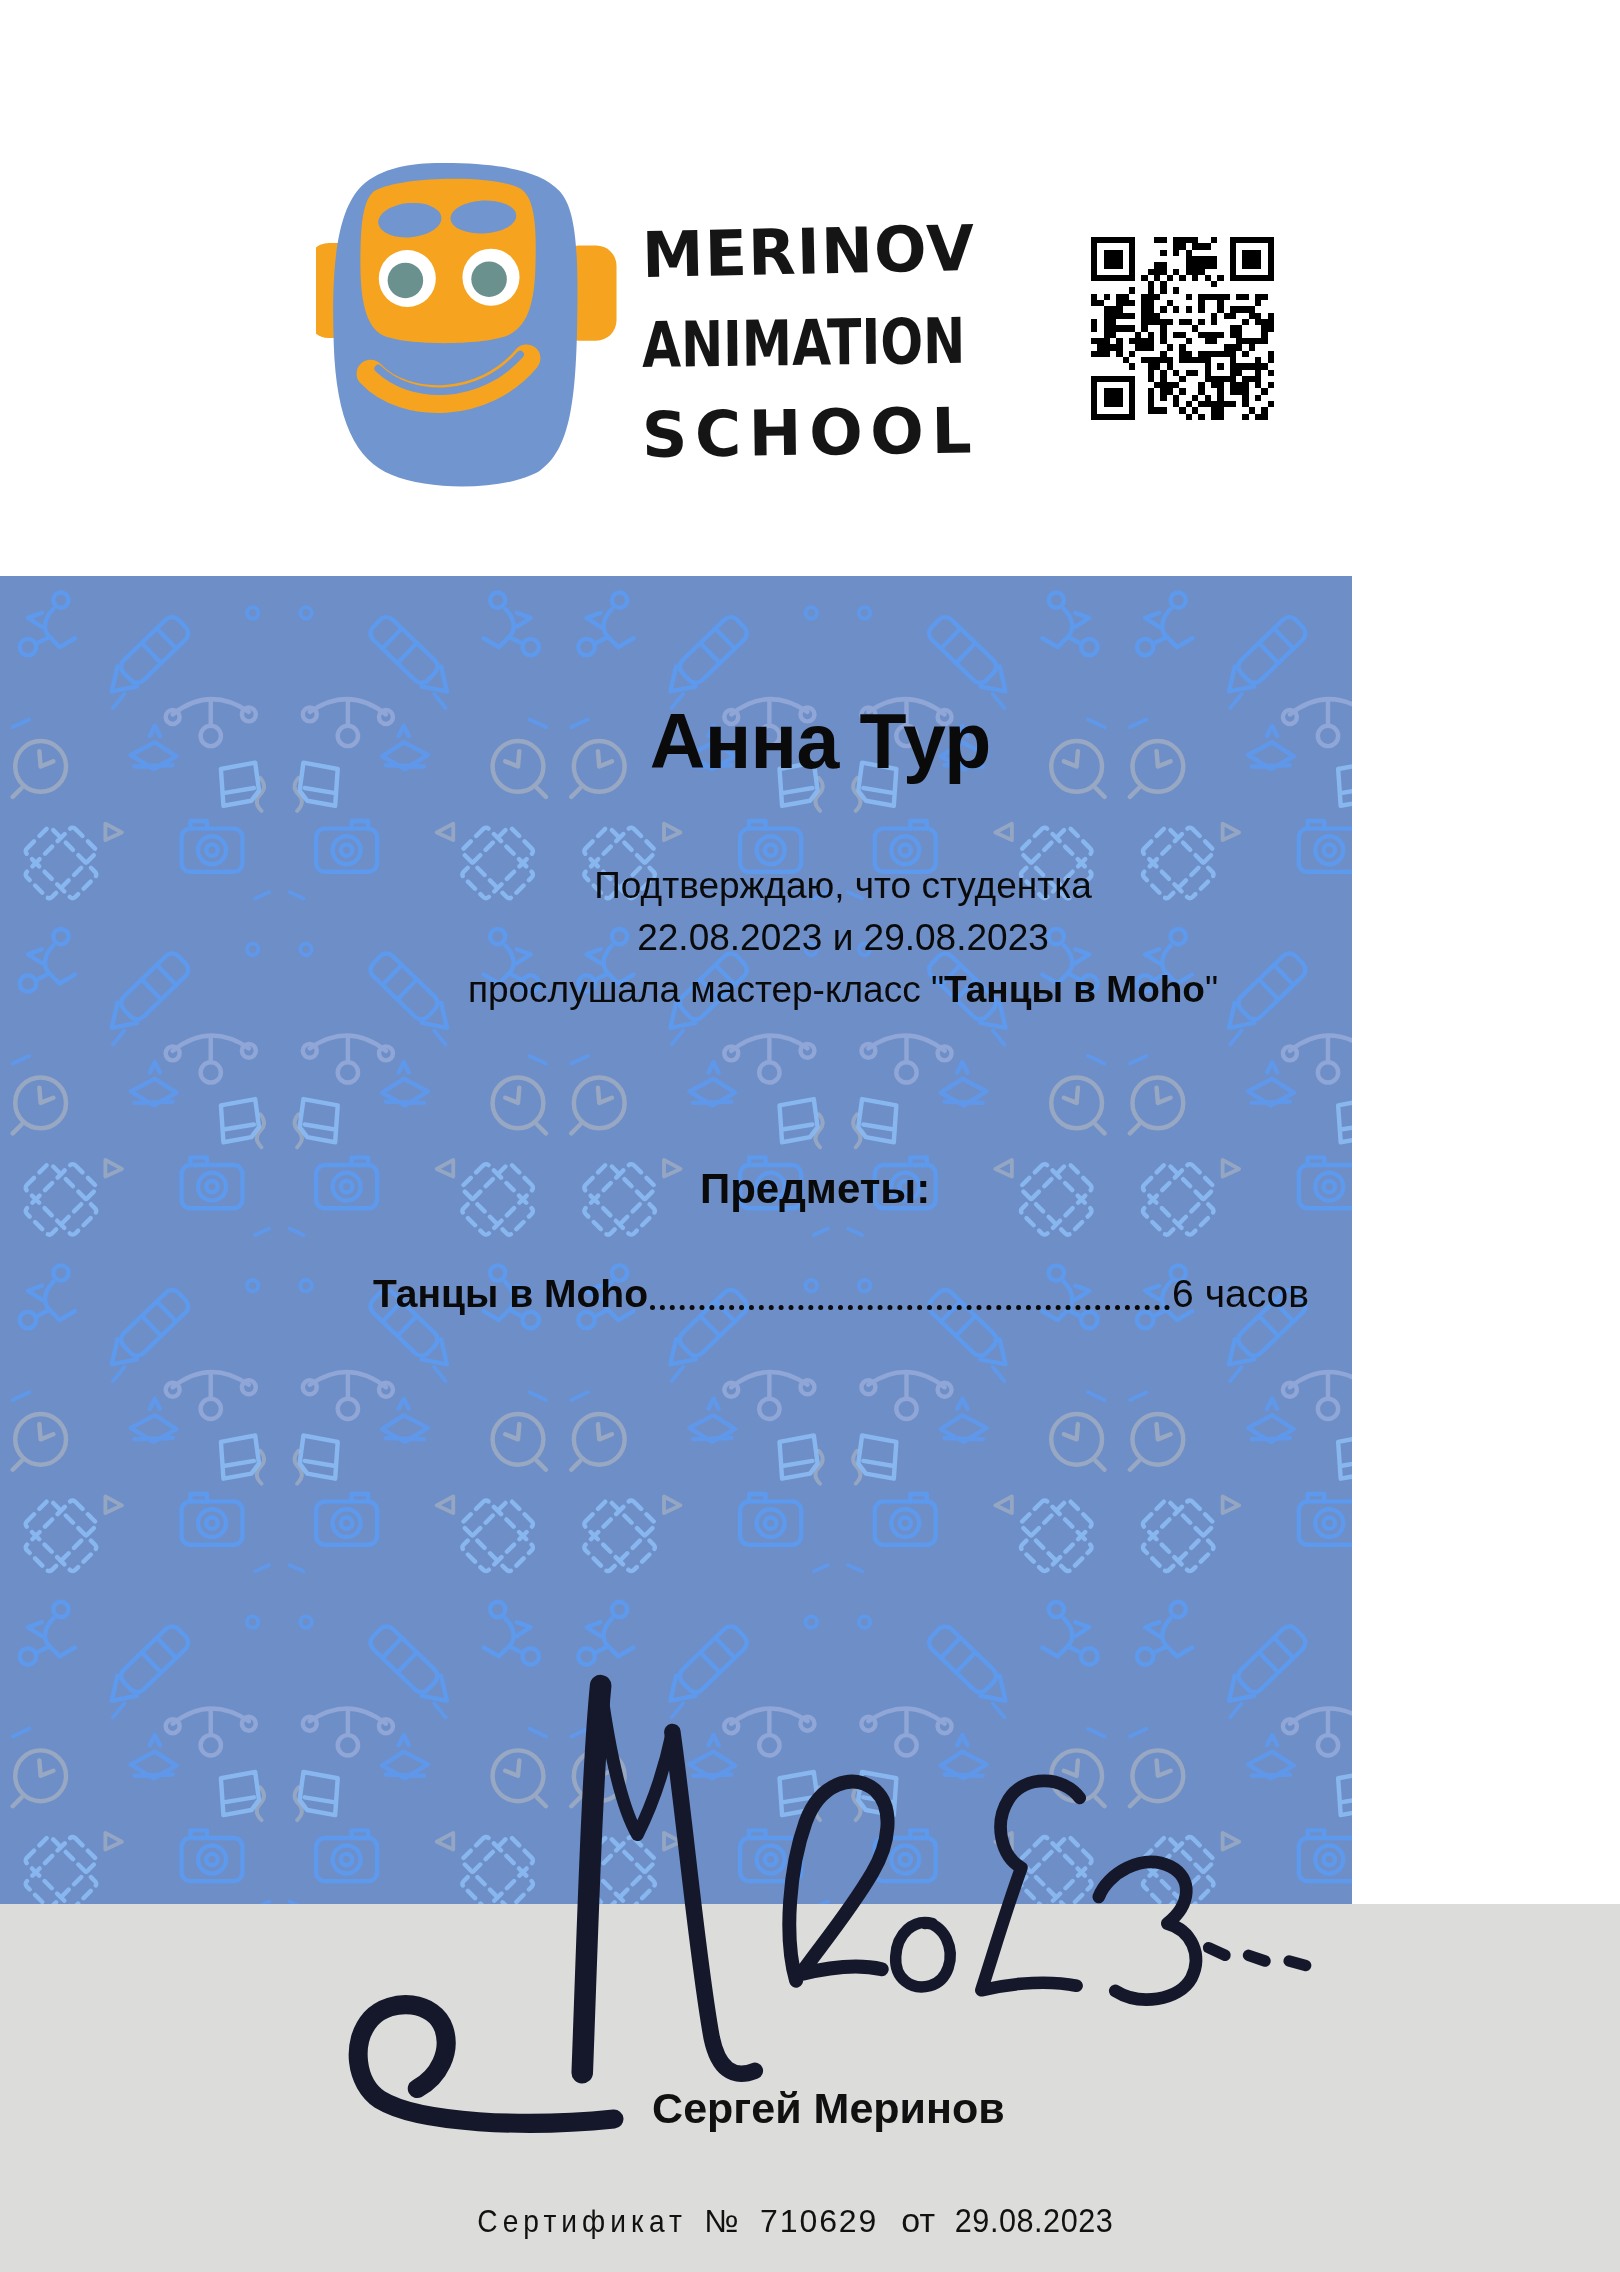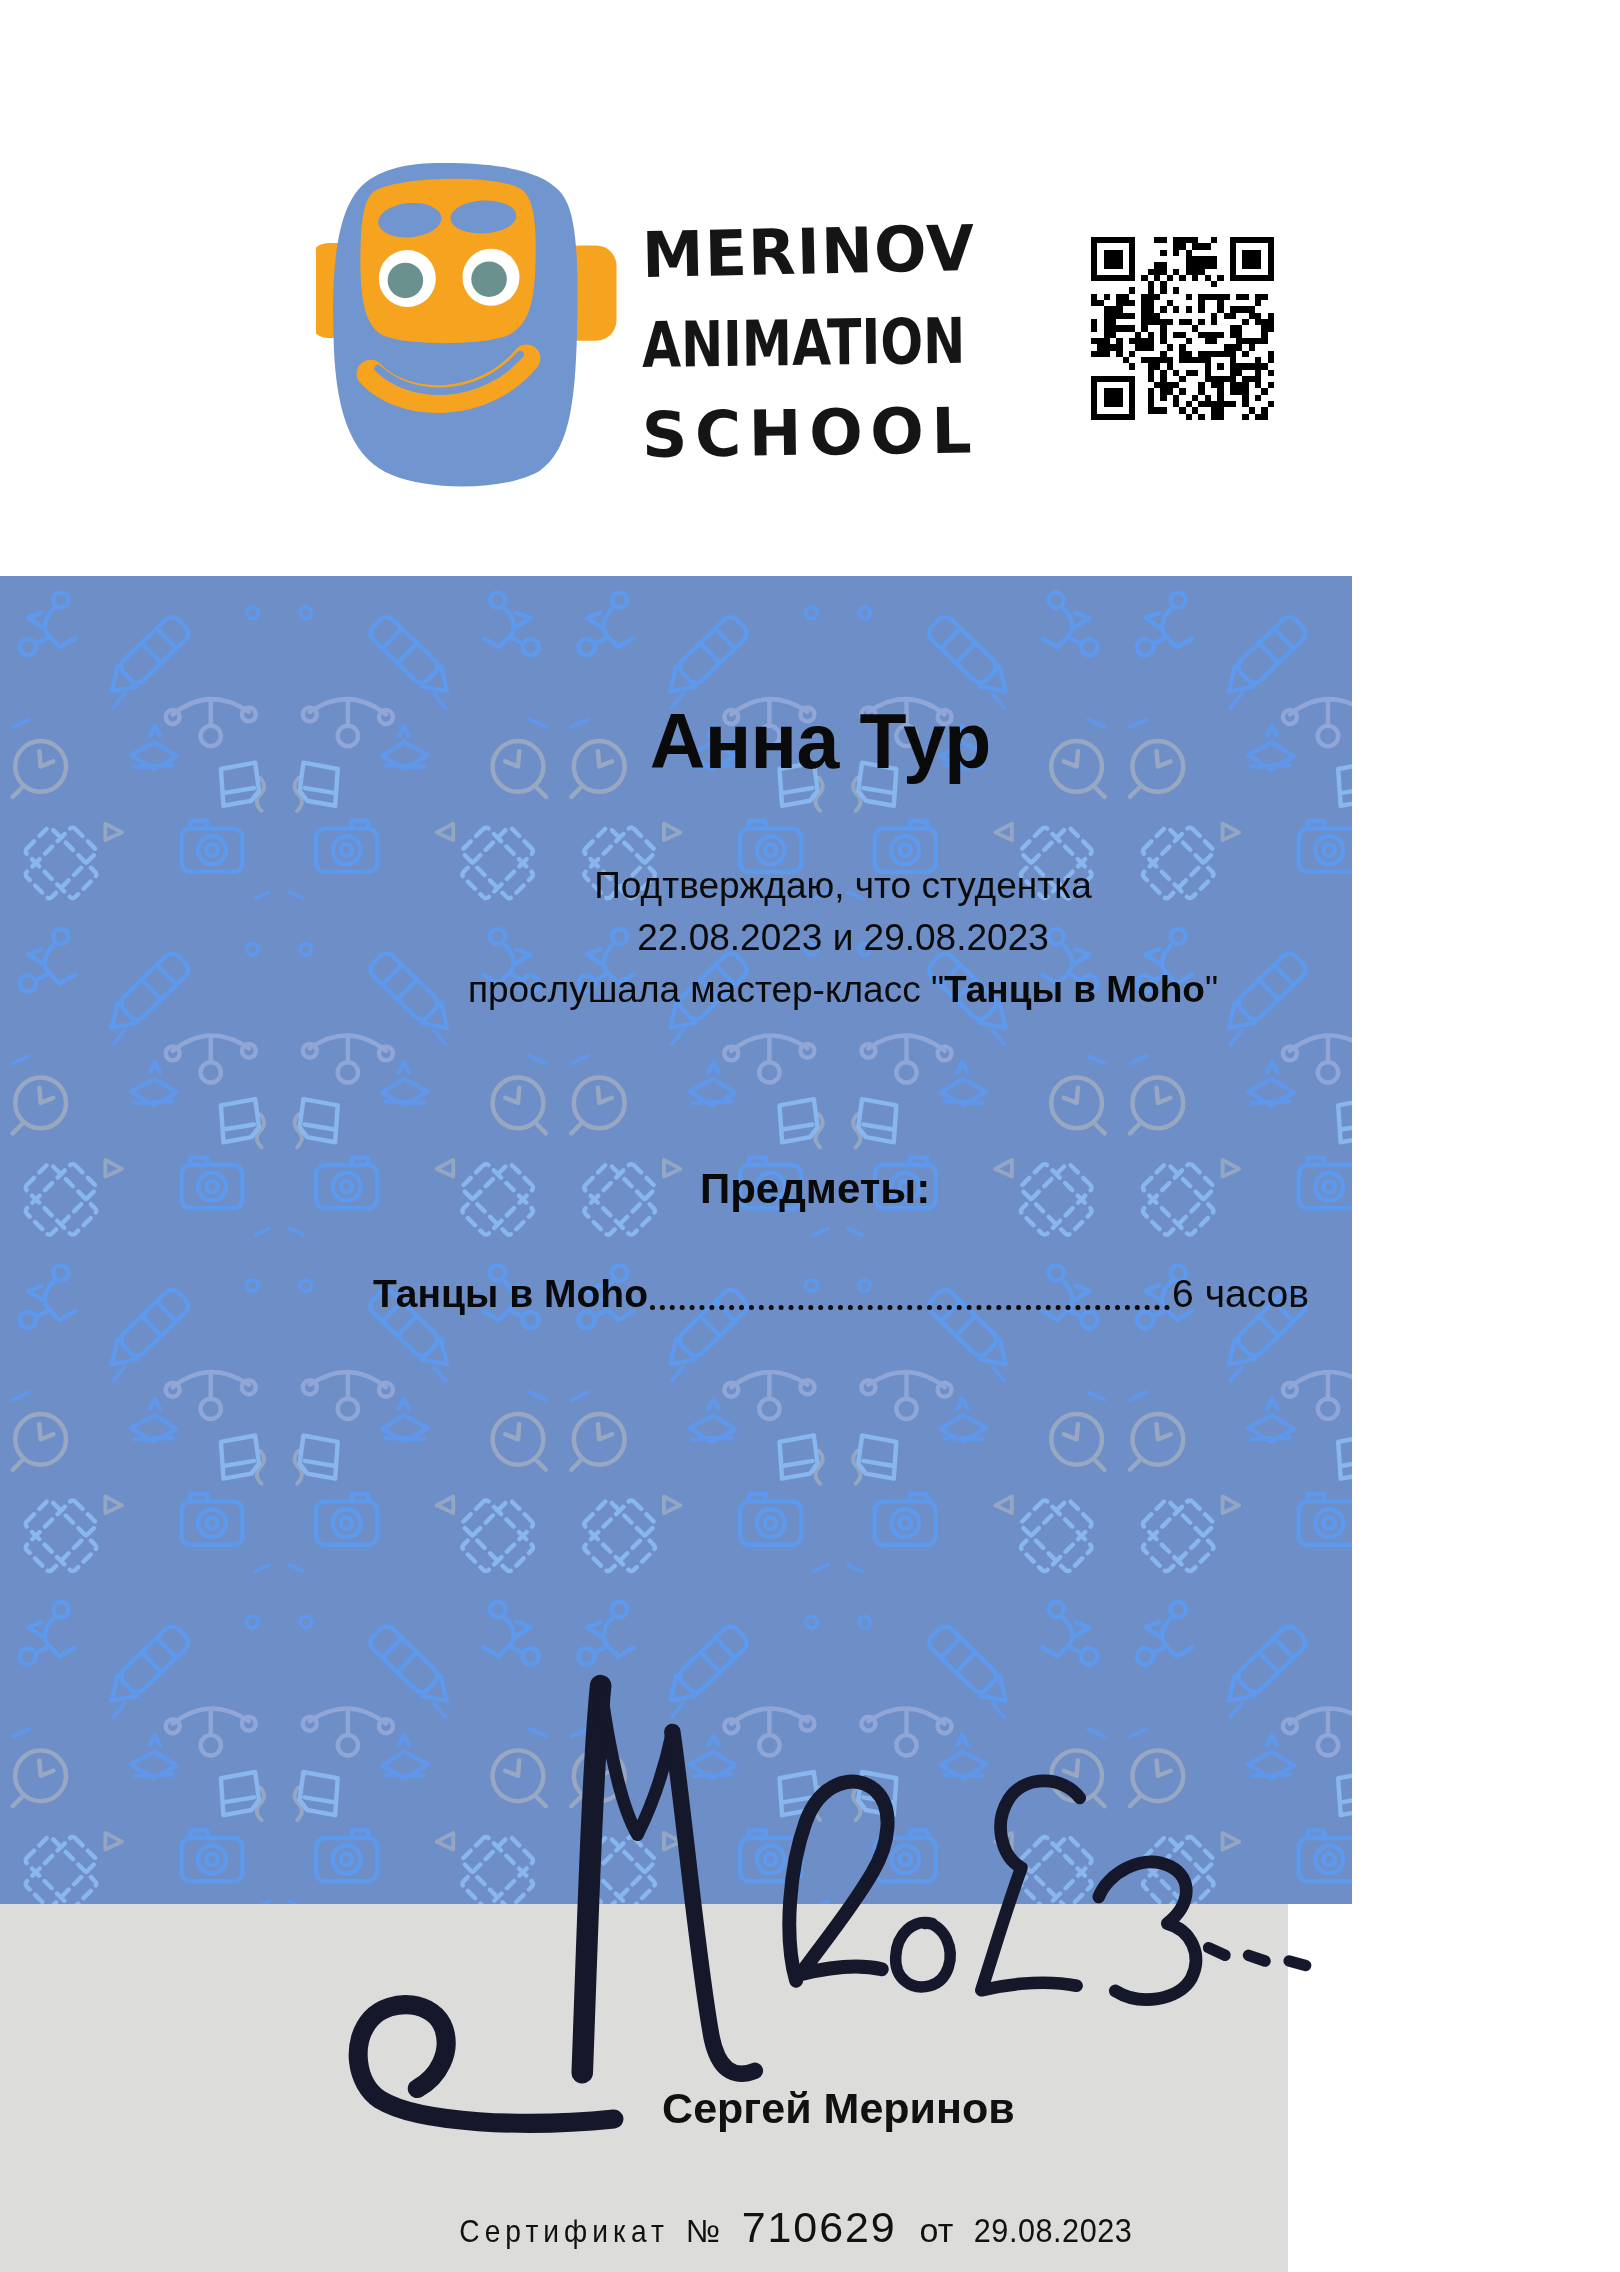--- a/index.html
+++ b/index.html
@@ -47,28 +47,28 @@
   .subject-row{position:absolute;left:373px;top:691px;width:936px;height:53px;
                display:flex;align-items:flex-end;font-size:39px;line-height:53px;color:var(--text-black);}
   .subject-name{font-weight:700;white-space:nowrap;}
   .subject-dots{flex:1;border-bottom:5.1px dotted #0b0b0b;margin:0 2.5px 10.2px 2.5px;height:0;}
   .subject-hours{white-space:nowrap;}
 
   
   .signature{position:absolute;left:317px;top:1625px;width:1047px;height:521px;z-index:5;}
 
   
-  .footer{position:absolute;left:0;top:1904px;width:1288px;height:368px;background:var(--footer-gray);padding-left:10px;}
+  .footer{position:absolute;left:0;top:1904px;width:1620px;height:368px;background:var(--footer-gray);}
   .signer-name{position:absolute;top:183px;width:1620px;text-align:center;
                font-size:43px;font-weight:700;color:#111;transform:translateX(18.4px);line-height:1;}
   .cert-line{position:absolute;top:2179px;left:0;width:1620px;display:flex;
              justify-content:center;align-items:baseline;color:#111;transform:translateX(-17px);}
   .cert-label{font-size:32px;letter-spacing:5.7px;transform:scaleX(.88);transform-origin:left baseline;}
   .cert-numero{font-size:32px;margin-left:2.5px;margin-right:21.6px;}
-  .cert-number{font-size:43px;letter-spacing:1.9px;margin-top:24px;}
+  .cert-number{font-size:32px;letter-spacing:1.9px;margin-top:24px;}
   .cert-of{font-size:34px;margin-left:23px;margin-right:11.4px;}
   .cert-date{font-size:34px;letter-spacing:0.6px;transform:scaleX(.9);transform-origin:left baseline;}
 </style>
 </head>
 <body>
 
 <div class="page">
 
   <div class="header">
 

